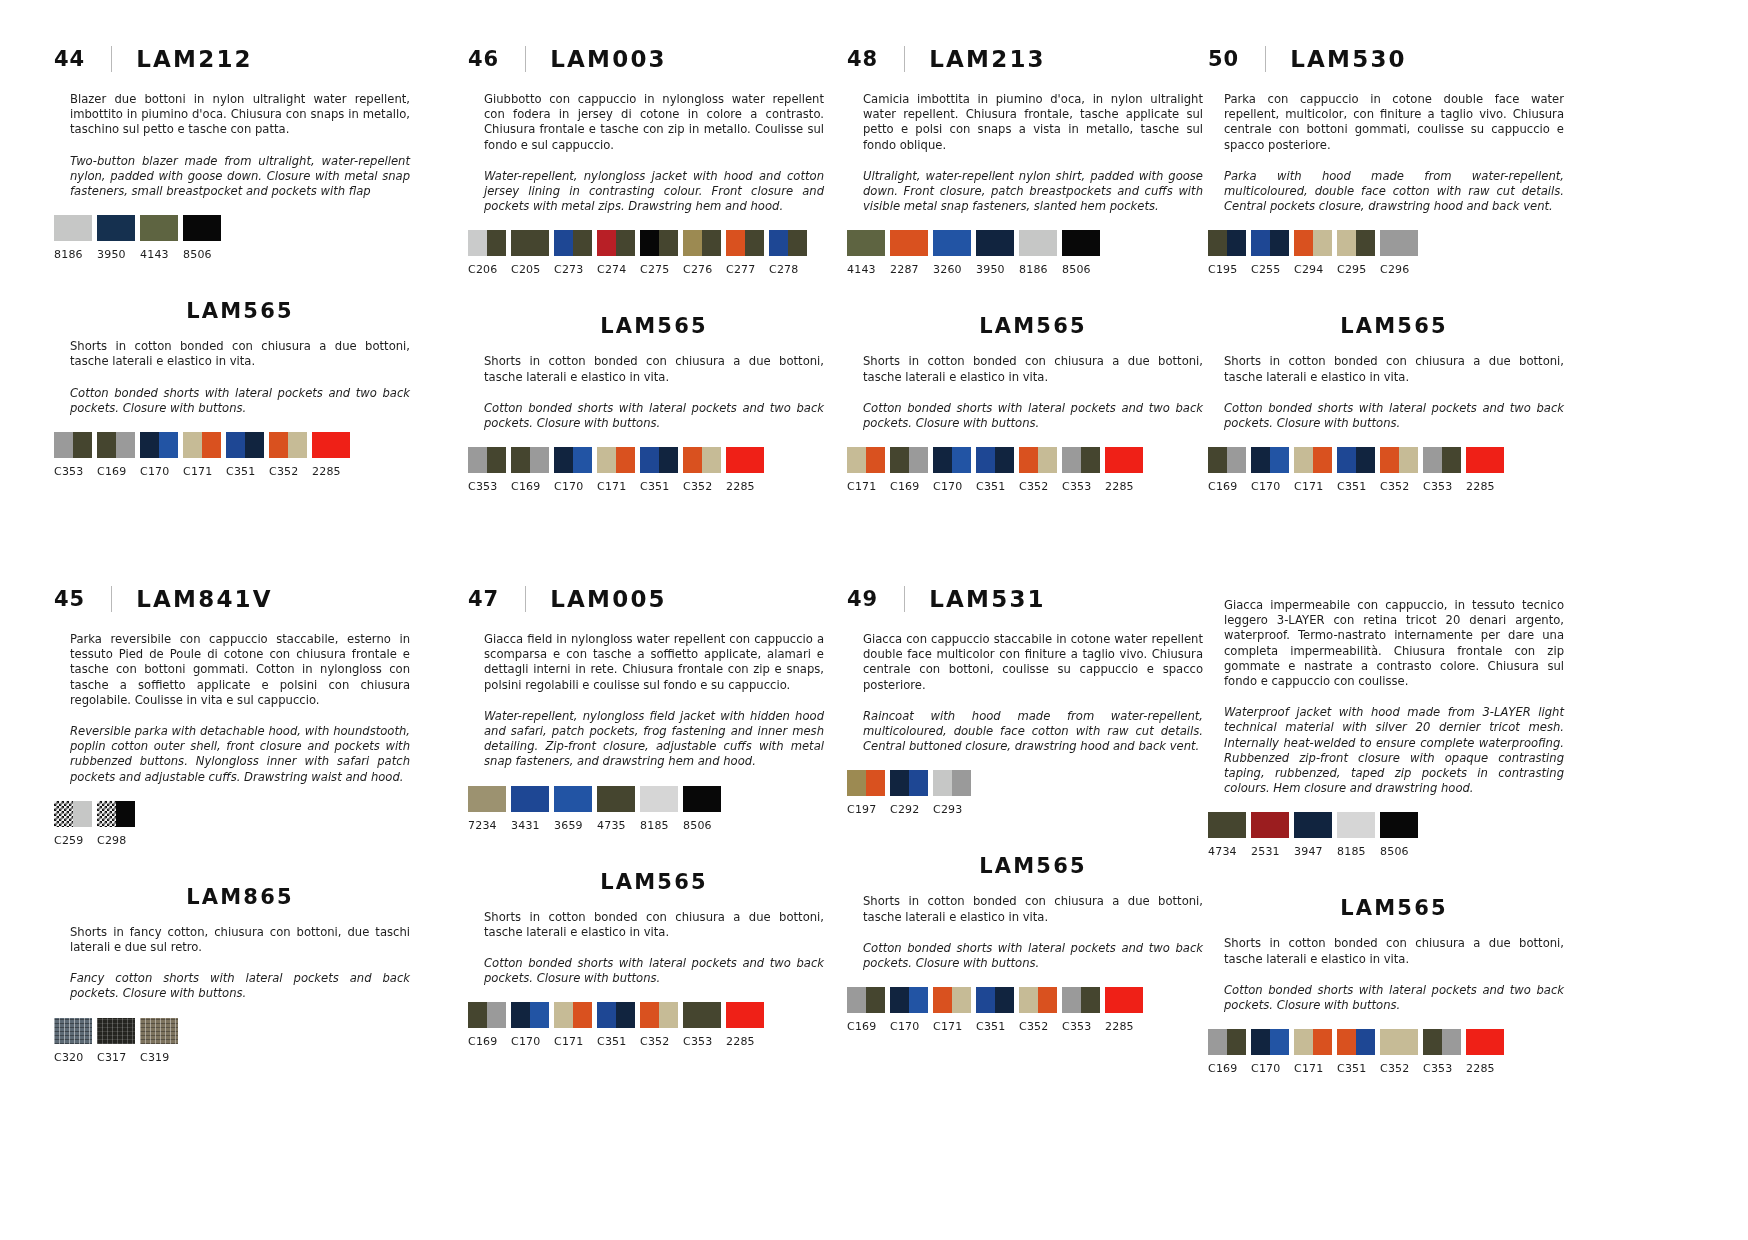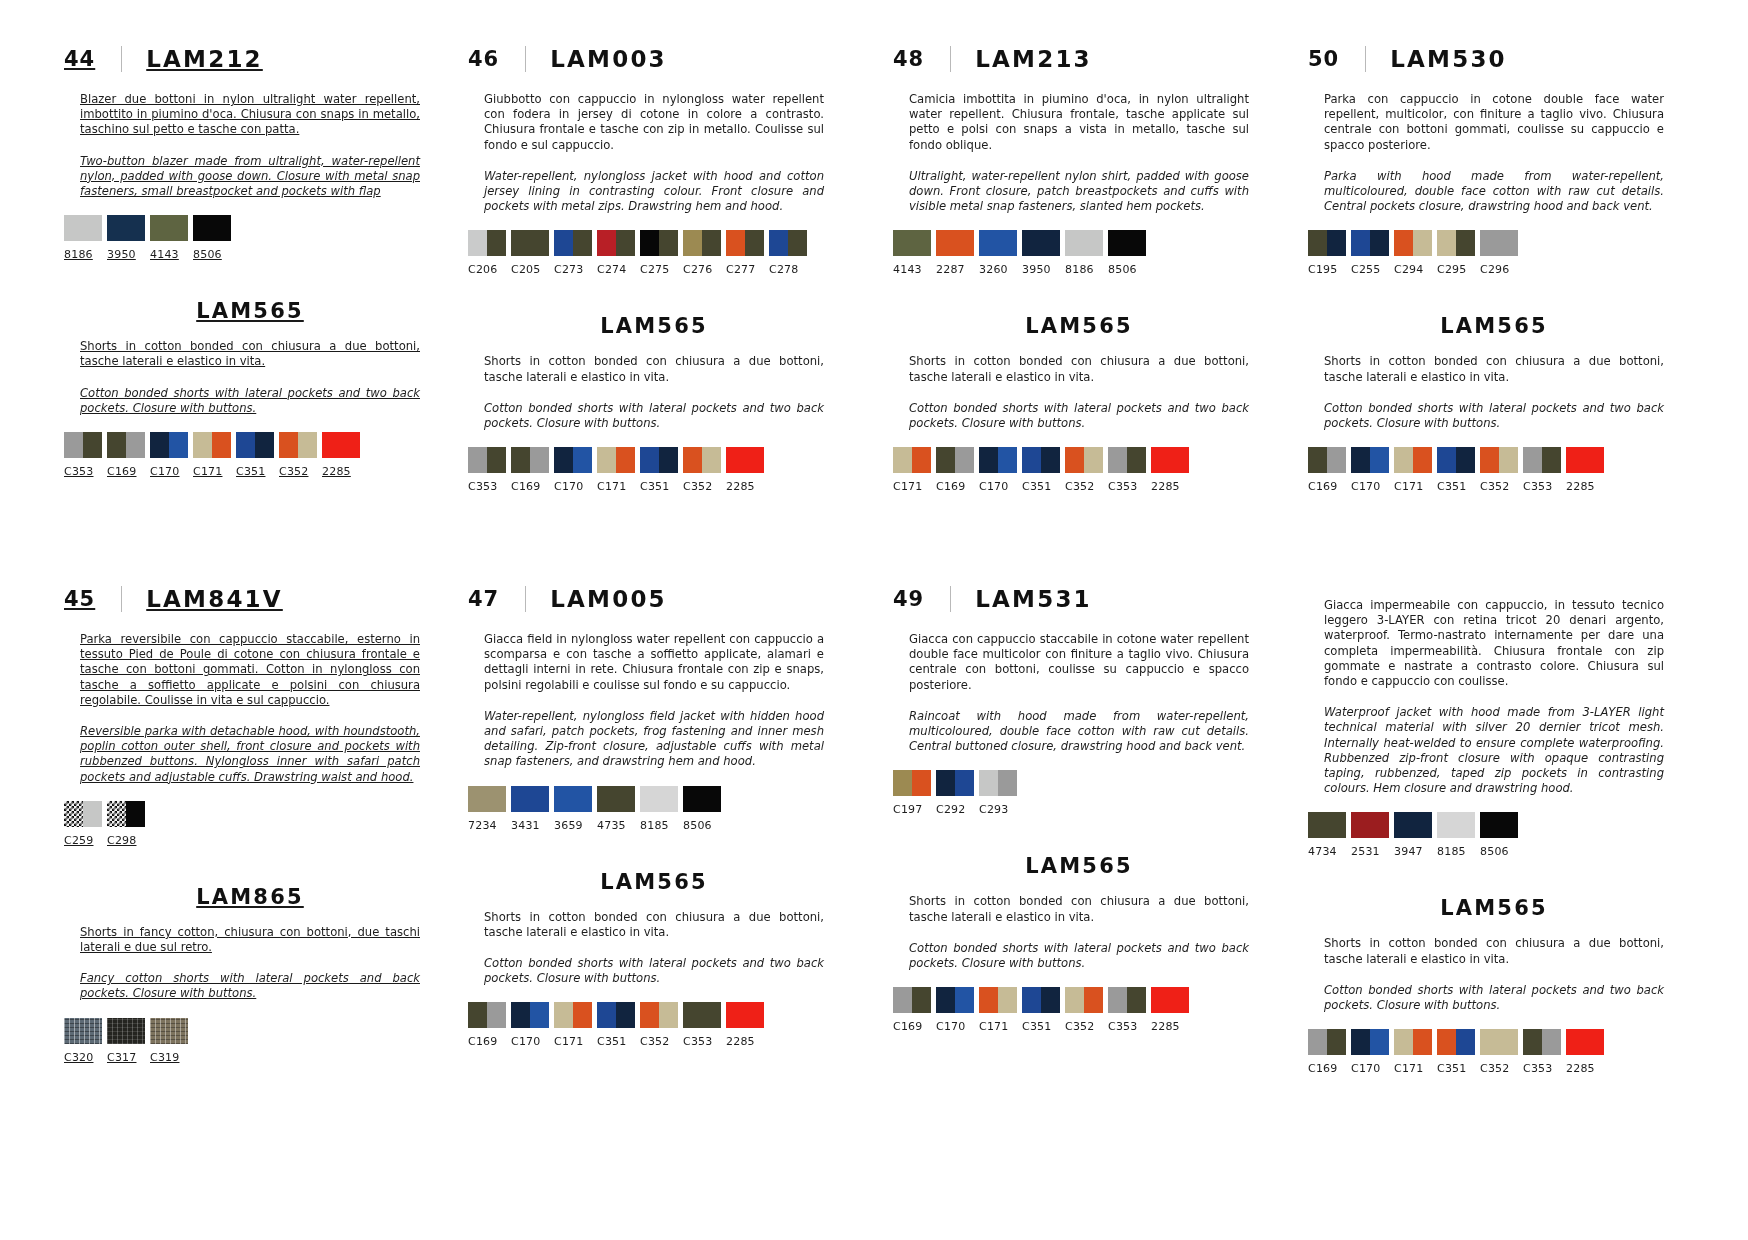--- a/index.html
+++ b/index.html
@@ -8,24 +8,24 @@
     width:1748px; height:1240px;
     background:#ffffff;
     font-family:"DejaVu Sans", sans-serif;
     color:#1a1a1a;
     position:relative;
     overflow:hidden;
   }
   .page { position:relative; width:1748px; height:1240px; }
 
   .col { position:absolute; width:372px; }
-  .c1 { left:64px;text-decoration:underline; }
+  .c1 { left:54px; }
   .c2 { left:468px; }
-  .c3 { left:893px; }
-  .c4 { left:1308px; }
+  .c3 { left:847px; }
+  .c4 { left:1208px; }
   .rowA { top:42px; }
   .rowB { top:582px; }
 
   .hdr { display:flex; align-items:center; height:34px; margin-bottom:14px; }
   .hdr .num {
     font-family:"DejaVu Sans", sans-serif;
     font-weight:bold; font-size:21px; letter-spacing:1px; color:#111;
   }
   .hdr .sep {
     width:1px; height:26px; background:#b9b9b9; margin:0 24px 0 26px;

